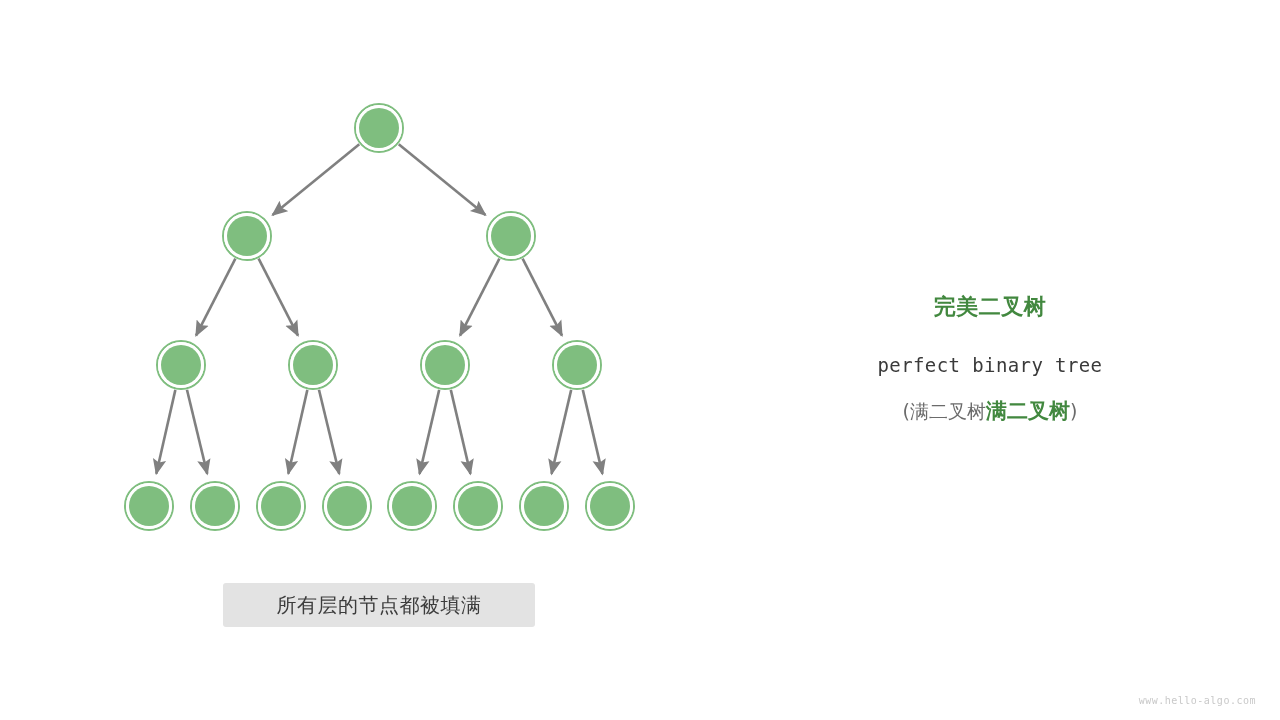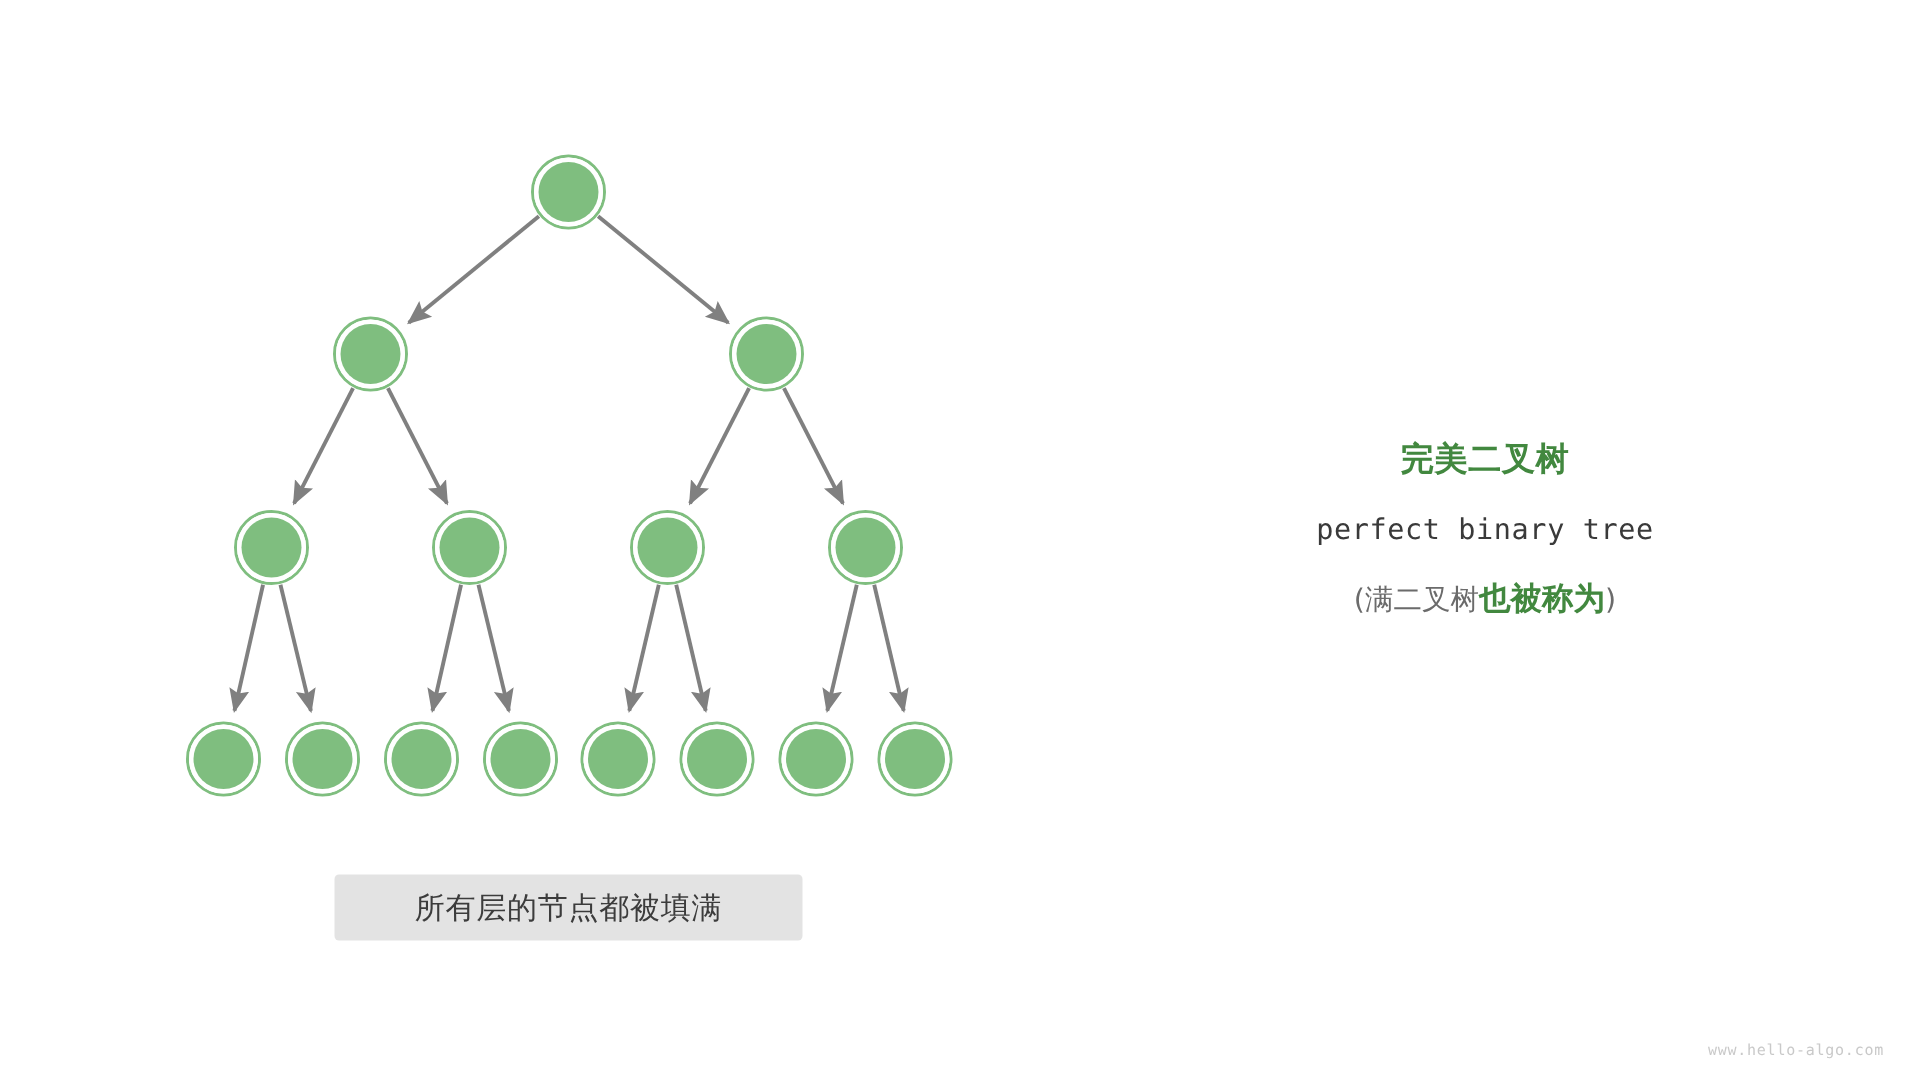--- a/index.html
+++ b/index.html
@@ -59,21 +59,21 @@
     font-weight: bold;
     color: #42883f;
     line-height: 30px;
     letter-spacing: 0.5px;
   }
   .legend-subtitle {
     font-family: "DejaVu Sans Mono", "Liberation Mono", monospace;
     font-size: 19px;
     color: #3a3a3a;
     line-height: 30px;
-    margin-top: 16px;
+    margin-top: 28px;
     letter-spacing: 0.4px;
   }
   .legend-alias {
     font-family: "DejaVu Sans", "Liberation Sans", sans-serif;
     font-size: 19px;
     color: #6b6b6b;
     line-height: 30px;
     margin-top: 16px;
     white-space: nowrap;
   }
@@ -199,19 +199,19 @@
   </svg>
 
   <div class="caption-pill">
     <span class="caption-pill-text">所有层的节点都被填满</span>
   </div>
 
   <div class="legend">
     <div class="legend-title">完美二叉树</div>
     <div class="legend-subtitle">perfect binary tree</div>
     <div class="legend-alias">
-      <span>(满二叉树</span><span class="alias-strong">也被称为</span><span>)</span>
+      <span>(满二叉树</span><span class="alias-strong">满二叉树</span><span>)</span>
     </div>
   </div>
 
   <div class="watermark">www.hello-algo.com</div>
 
 </div>
 
 </body></html>

